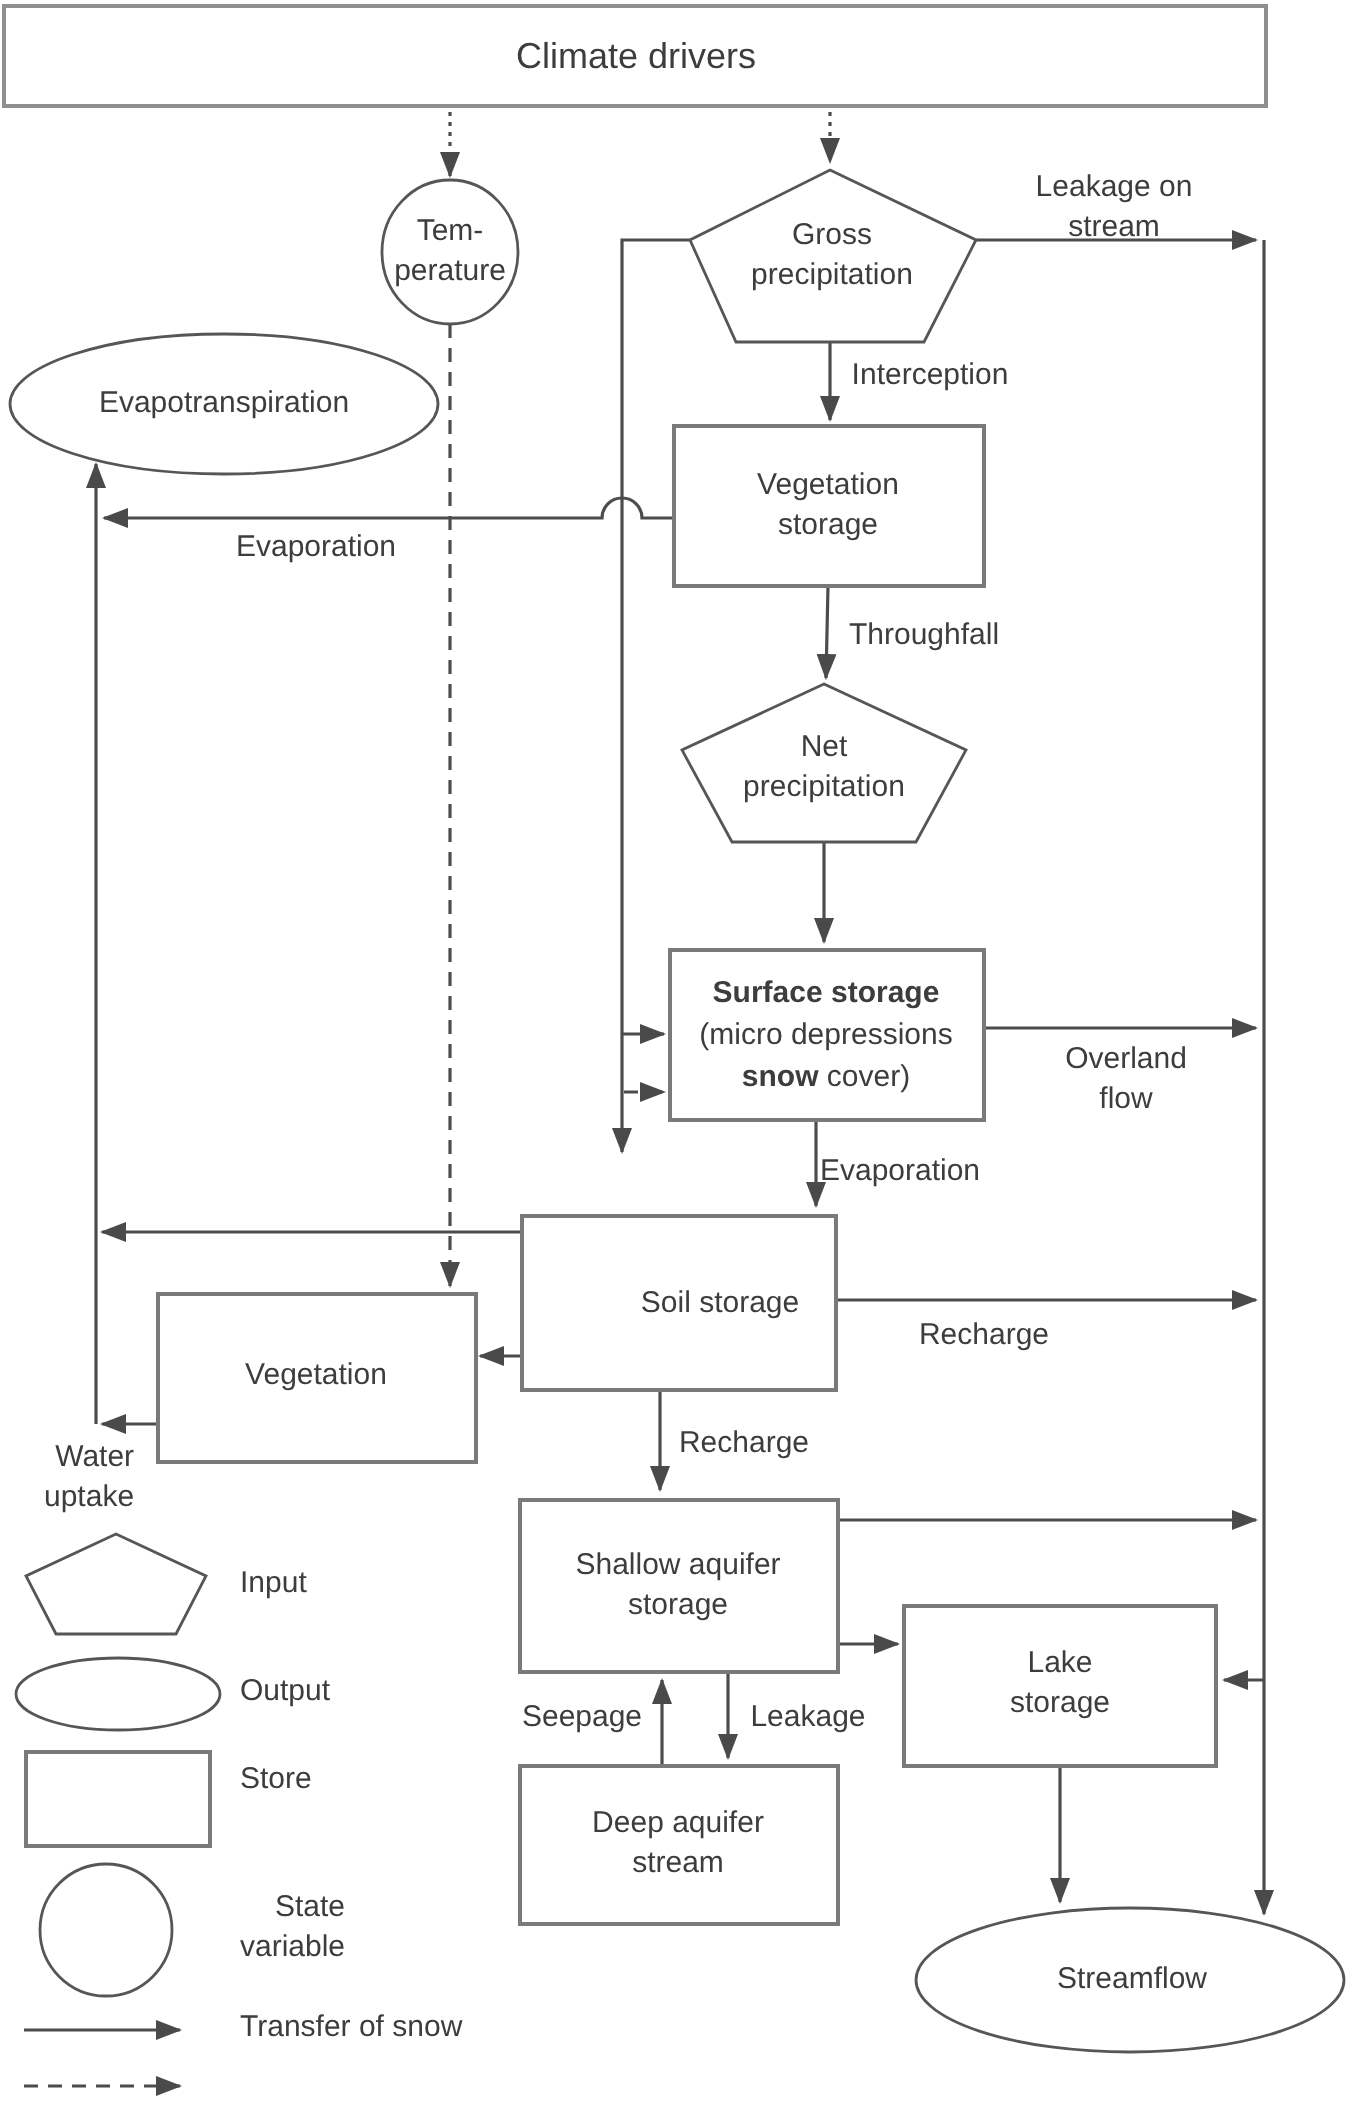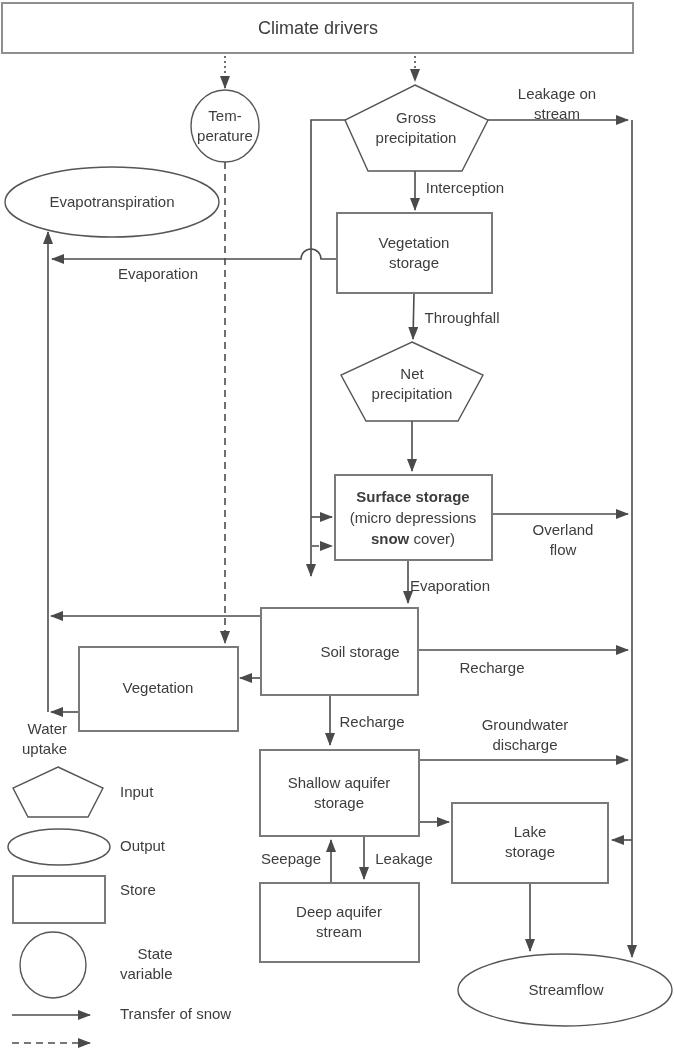--- a/index.html
+++ b/index.html
@@ -120,22 +120,20 @@
   <div class="lbl" style="left:413px;top:518px">(micro depressions</div>
   <div class="lbl" style="left:413px;top:539px"><span class="bold">snow</span><span> cover)</span></div>
 
   <div class="lbl" style="left:563px;top:540px">Overland
 flow</div>
   <div class="lbl" style="left:450px;top:586px">Evaporation</div>
   <div class="lbl" style="left:360px;top:652px">Soil storage</div>
   <div class="lbl" style="left:492px;top:668px">Recharge</div>
   <div class="lbl" style="left:158px;top:688px">Vegetation</div>
   <div class="lbl" style="left:372px;top:722px">Recharge</div>
-  <div class="lbl" style="left:525px;top:735px">Groundwater
-discharge</div>
   <div class="lbl lbl-left" style="left:22px;top:739px">Water
 uptake</div>
   <div class="lbl" style="left:339px;top:793px">Shallow aquifer
 storage</div>
   <div class="lbl" style="left:291px;top:859px">Seepage</div>
   <div class="lbl" style="left:404px;top:859px">Leakage</div>
   <div class="lbl" style="left:530px;top:842px">Lake
 storage</div>
   <div class="lbl" style="left:339px;top:922px">Deep aquifer
 stream</div>

